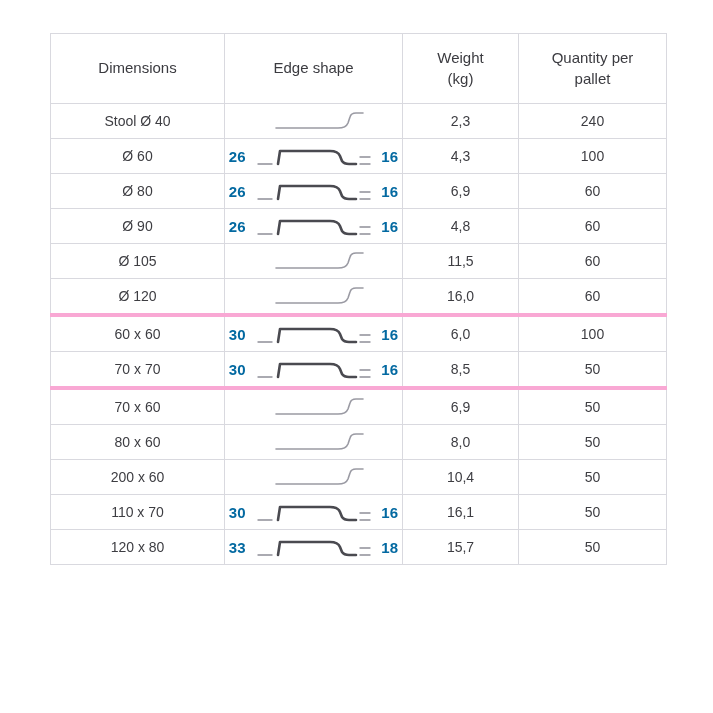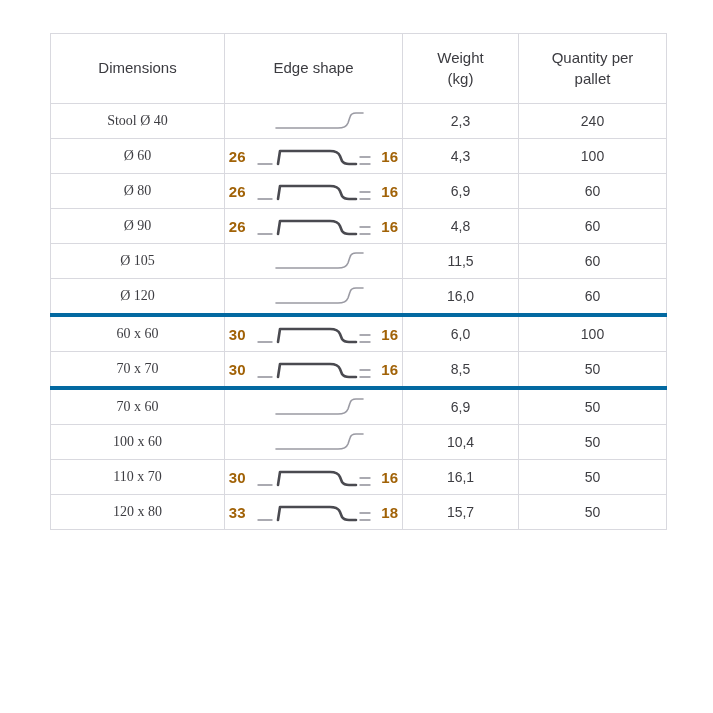--- a/index.html
+++ b/index.html
@@ -46,40 +46,40 @@
   }
   .spec-table tbody td {
     height: 34px;
     font-size: 14px;
   }
   col.c-dim   { width: 174px; }
   col.c-edge  { width: 178px; }
   col.c-weight{ width: 116px; }
   col.c-qty   { width: 148px; }
 
-  .dim-cell { font-size: 14px; color: #3d3d42; font-family: Liberation Serif, serif; }
+  .dim-cell { font-size: 14px; color: #3d3d42; }
   .num-cell { font-size: 14px; color: #3d3d42; }
 
   
   tr.group-sep > td {
-    border-top: 4px solid #0369a1;
+    border-top: 4px solid #f9a8d4;
   }
 
   
   .edge-wrap {
     display: flex;
     align-items: center;
     justify-content: center;
     gap: 6px;
     height: 34px;
   }
   .edge-label {
     font-size: 15px;
     font-weight: bold;
-    color: #a16207;
+    color: #0369a1;
     width: 26px;
     text-align: center;
     letter-spacing: 0.2px;
   }
   .edge-label.blank { visibility: hidden; }
   .edge-svg { display: block; }
   .edge-svg path, .edge-svg line {
     fill: none;
     stroke: #9a9aa3;
     stroke-width: 1.6;
@@ -280,21 +280,37 @@
                   <path d="M12 20 L74 20 Q82 20 84 15 L86 9 Q87 5 92 5 L99 5"></path>
                 </svg>
               </span>
               <span class="edge-label blank"></span>
             </div>
           </td>
           <td class="num-cell">6,9</td>
           <td class="num-cell">50</td>
         </tr>
         <tr>
-          <td class="dim-cell">100 x 60</td>
+          <td class="dim-cell">80 x 60</td>
+          <td>
+            <div class="edge-wrap">
+              <span class="edge-label blank"></span>
+              <span>
+                <svg class="edge-svg" width="100" height="26" viewBox="0 0 100 26" aria-hidden="true">
+                  <path d="M12 20 L74 20 Q82 20 84 15 L86 9 Q87 5 92 5 L99 5"></path>
+                </svg>
+              </span>
+              <span class="edge-label blank"></span>
+            </div>
+          </td>
+          <td class="num-cell">8,0</td>
+          <td class="num-cell">50</td>
+        </tr>
+        <tr>
+          <td class="dim-cell">200 x 60</td>
           <td>
             <div class="edge-wrap">
               <span class="edge-label blank"></span>
               <span>
                 <svg class="edge-svg" width="100" height="26" viewBox="0 0 100 26" aria-hidden="true">
                   <path d="M12 20 L74 20 Q82 20 84 15 L86 9 Q87 5 92 5 L99 5"></path>
                 </svg>
               </span>
               <span class="edge-label blank"></span>
             </div>

